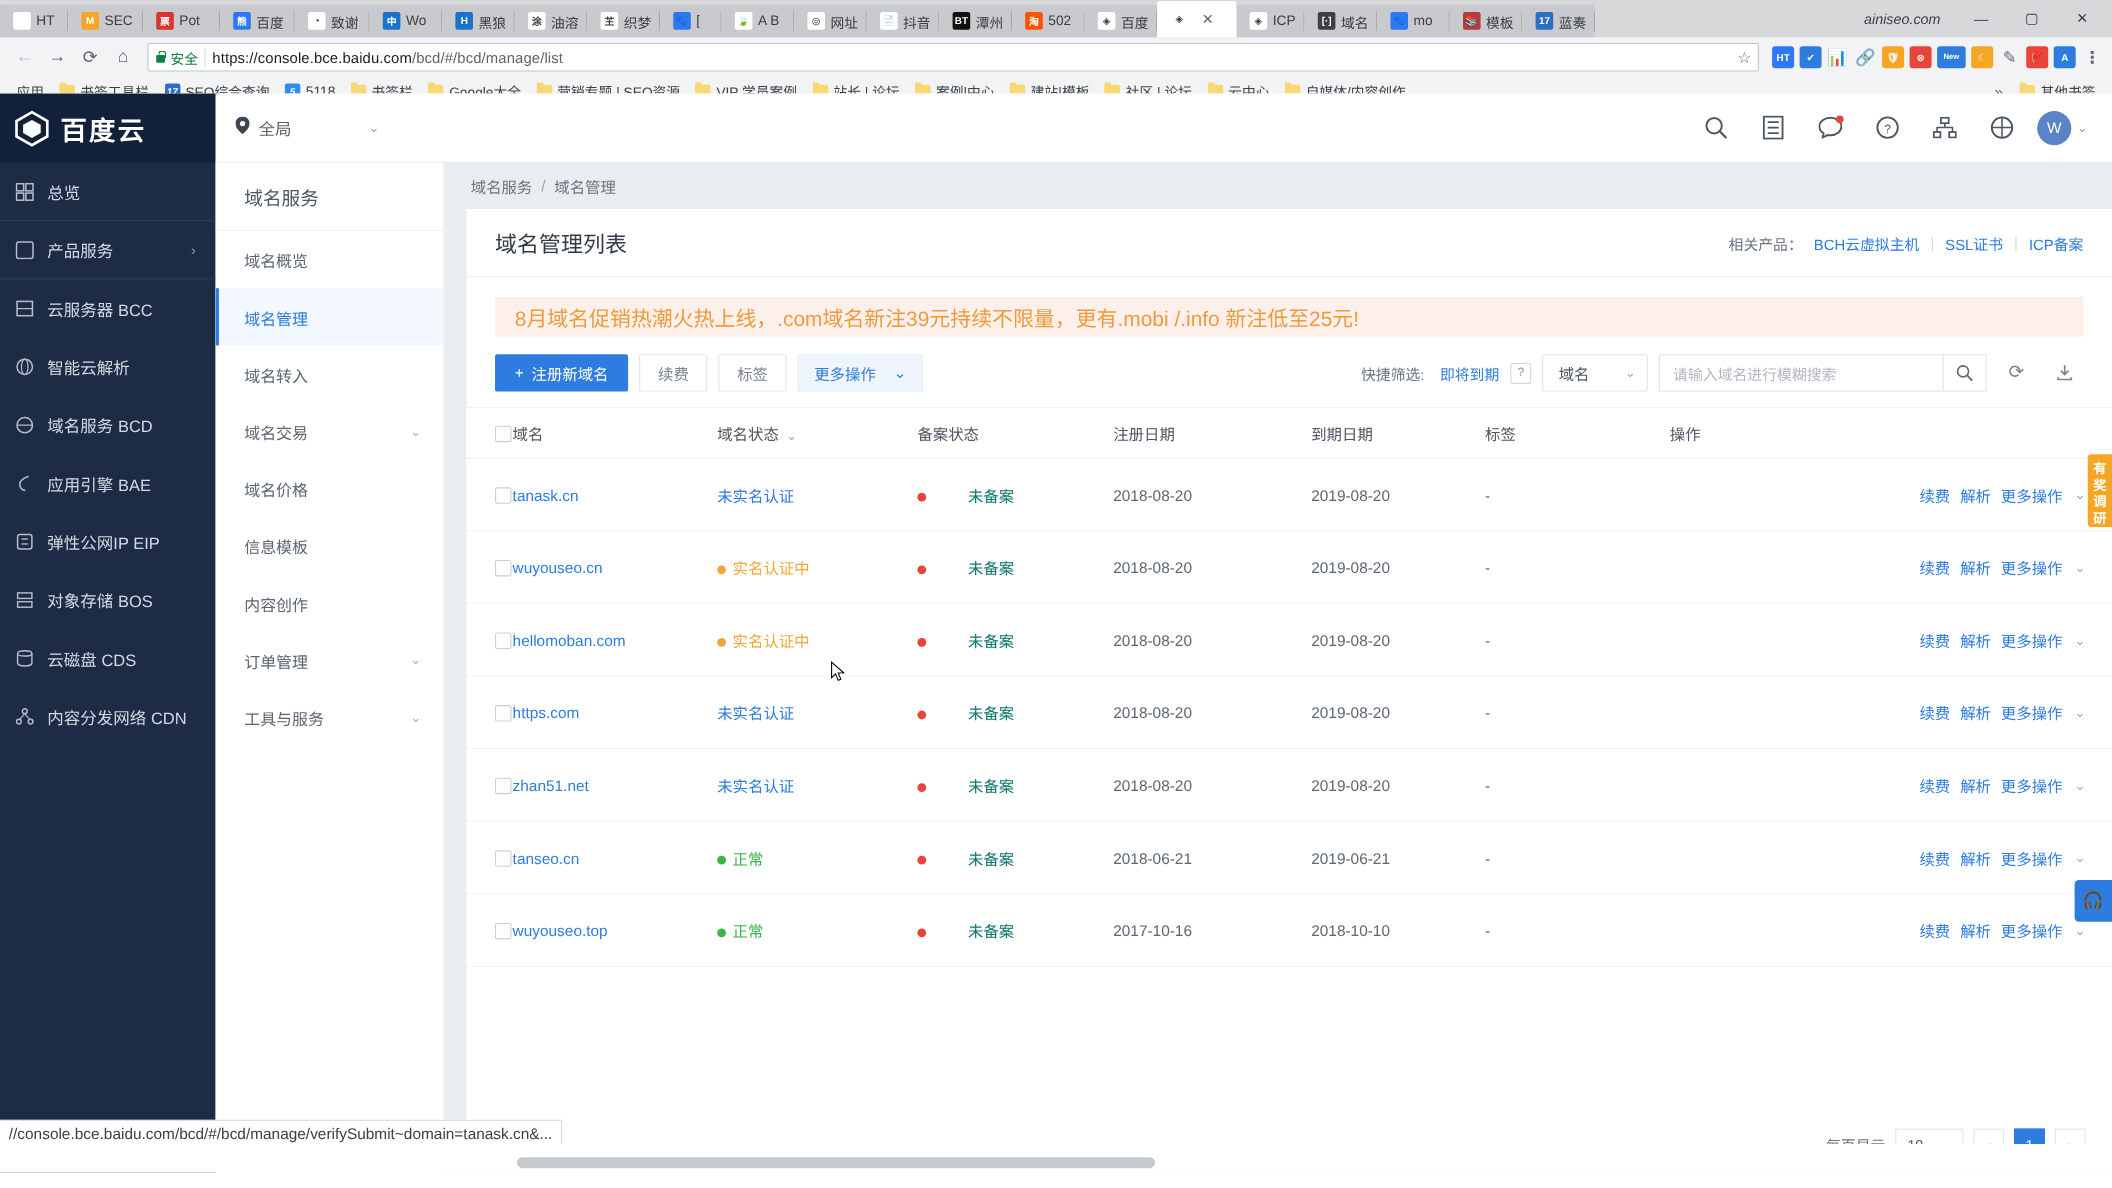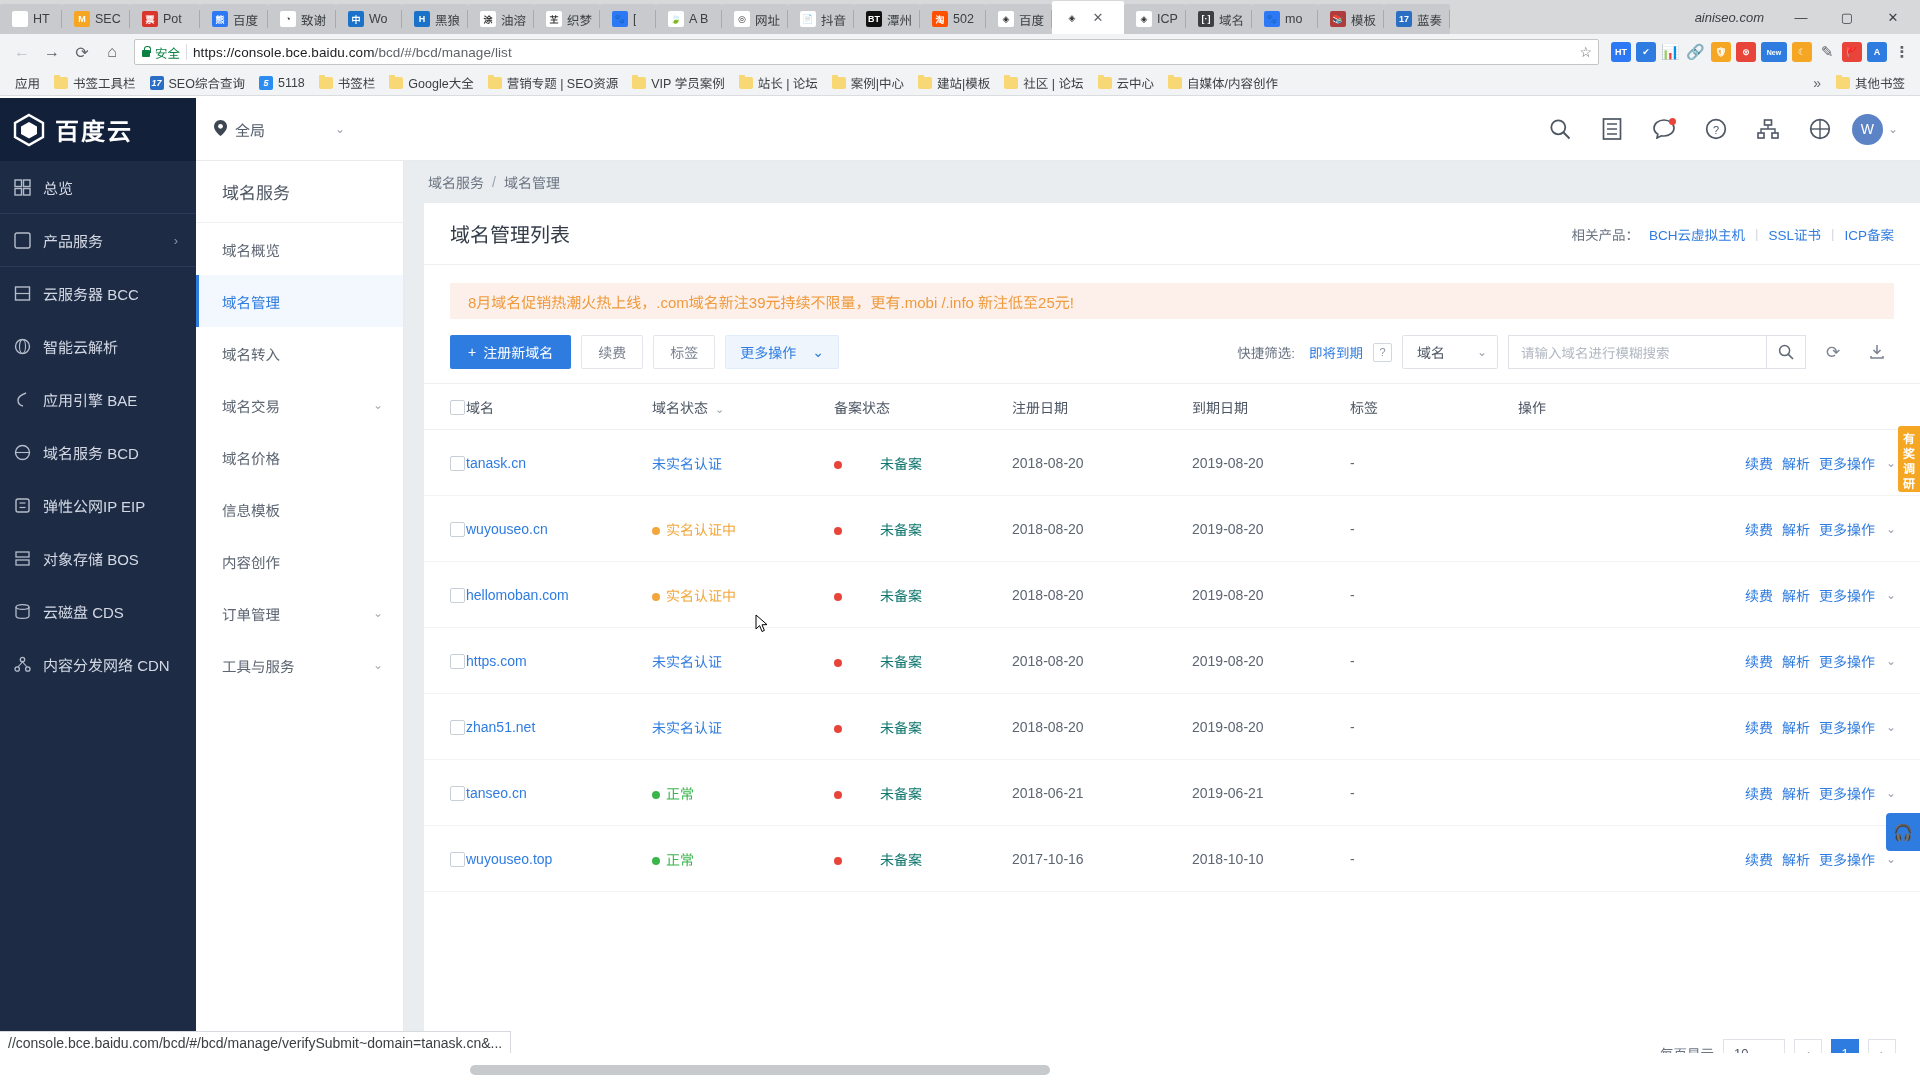--- a/index.html
+++ b/index.html
@@ -120,21 +120,21 @@
     content:""; position:absolute; left:0; top:-2px; width:6px;height:3px;
     background:#f8d775; border-radius:1px 1px 0 0;
   }
   .bm .sico { width:14px;height:14px;border-radius:2px;flex:0 0 14px;
     display:flex;align-items:center;justify-content:center;
     font-size:9px;color:#fff;font-weight:bold;overflow:hidden;}
   .bm-more { margin-left:auto; padding:0 8px; color:#5f6368; font-size:14px;}
 
   
   .page {
-    position: absolute; top: 98px; left: 0;
+    position: absolute; top: 85px; left: 0;
     width: 1920px; height: 981px; background: #fff; overflow: hidden;
   }
 
   
   .dark-sidebar {
     position: absolute; left: 0; top: 0; width: 196px; height: 981px;
     background: #1d2b45;
   }
   .logo-row {
     height: 63px; background: #13203a; display: flex; align-items: center;
@@ -230,21 +230,21 @@
     margin-left:auto; display:flex; align-items:center; gap:0;
     font-size:13.5px; color:#6b7482;
   }
   .related .lbl { margin-right:10px; }
   .related a { color:#2f7ce0; text-decoration:none; }
   .related .bar { color:#d3d8de; margin: 0 10px; }
 
   .promo {
     margin: 18px 26px 0 26px; height:36px; background:#fdf0ea;
     display:flex; align-items:center; padding-left:18px;
-    font-size:15px; color:#ef9a3d;
+    font-size:19px; color:#ef9a3d;
   }
 
   .toolbar {
     display:flex; align-items:center; padding: 16px 26px 14px 26px; gap:10px;
   }
   .btn-primary {
     height:34px; background:#2f7ce0; color:#fff; font-size:14px;
     display:flex; align-items:center; gap:7px; padding: 0 18px;
     border-radius:2px; border:none;
   }
@@ -612,30 +612,30 @@
           </div>
           <div class="sb-item">
             <span class="ico"><svg width="17" height="17" viewBox="0 0 17 17">
                 <circle cx="8.5" cy="8.5" r="7" fill="none" stroke="#cfd6e2" stroke-width="1.4"></circle>
                 <ellipse cx="8.5" cy="8.5" rx="3" ry="7" fill="none" stroke="#cfd6e2" stroke-width="1.1"></ellipse>
               </svg></span>
             <span>智能云解析</span>
           </div>
           <div class="sb-item">
             <span class="ico"><svg width="17" height="17" viewBox="0 0 17 17">
-                <path d="M12 2 Q4 5 4 9 Q4 14 9 15" fill="none" stroke="#cfd6e2" stroke-width="1.4"></path>
-              </svg></span>
-            <span>应用引擎 BAE</span>
-          </div>
-          <div class="sb-item">
-            <span class="ico"><svg width="17" height="17" viewBox="0 0 17 17">
                 <circle cx="8.5" cy="8.5" r="7" fill="none" stroke="#cfd6e2" stroke-width="1.4"></circle>
                 <line x1="1.5" y1="8.5" x2="15.5" y2="8.5" stroke="#cfd6e2" stroke-width="1.1"></line>
               </svg></span>
             <span>域名服务 BCD</span>
+          </div>
+          <div class="sb-item">
+            <span class="ico"><svg width="17" height="17" viewBox="0 0 17 17">
+                <path d="M12 2 Q4 5 4 9 Q4 14 9 15" fill="none" stroke="#cfd6e2" stroke-width="1.4"></path>
+              </svg></span>
+            <span>应用引擎 BAE</span>
           </div>
           <div class="sb-item">
             <span class="ico"><svg width="17" height="17" viewBox="0 0 17 17">
                 <rect x="2" y="2" width="13" height="13" rx="2" fill="none" stroke="#cfd6e2" stroke-width="1.4"></rect>
                 <line x1="5.5" y1="6" x2="11.5" y2="6" stroke="#cfd6e2" stroke-width="1.2"></line>
                 <line x1="5.5" y1="10.5" x2="11.5" y2="10.5" stroke="#cfd6e2" stroke-width="1.2"></line>
               </svg></span>
             <span>弹性公网IP EIP</span>
           </div>
           <div class="sb-item">

